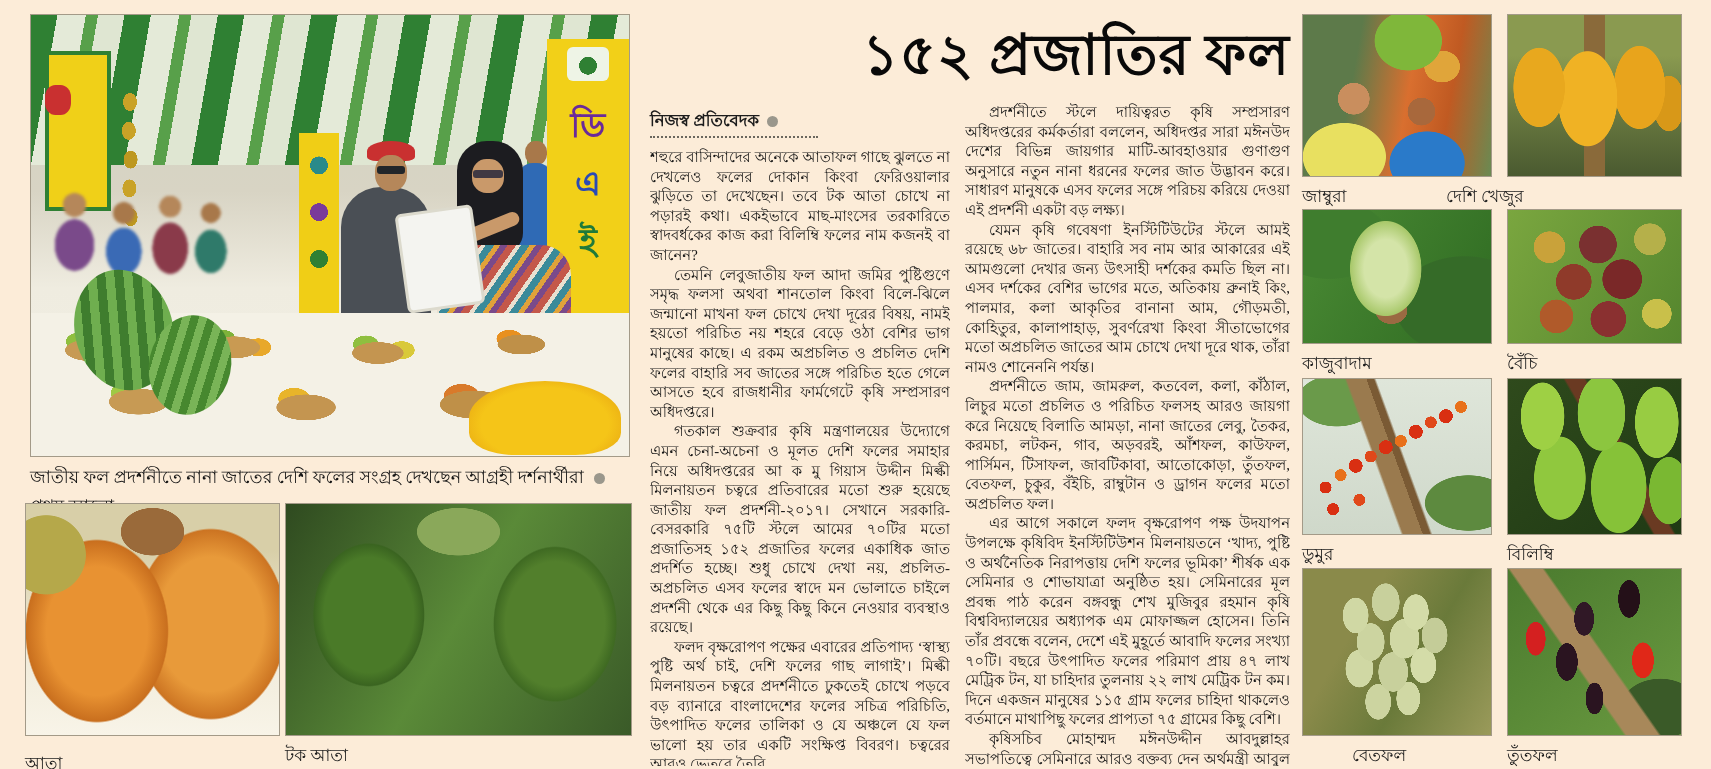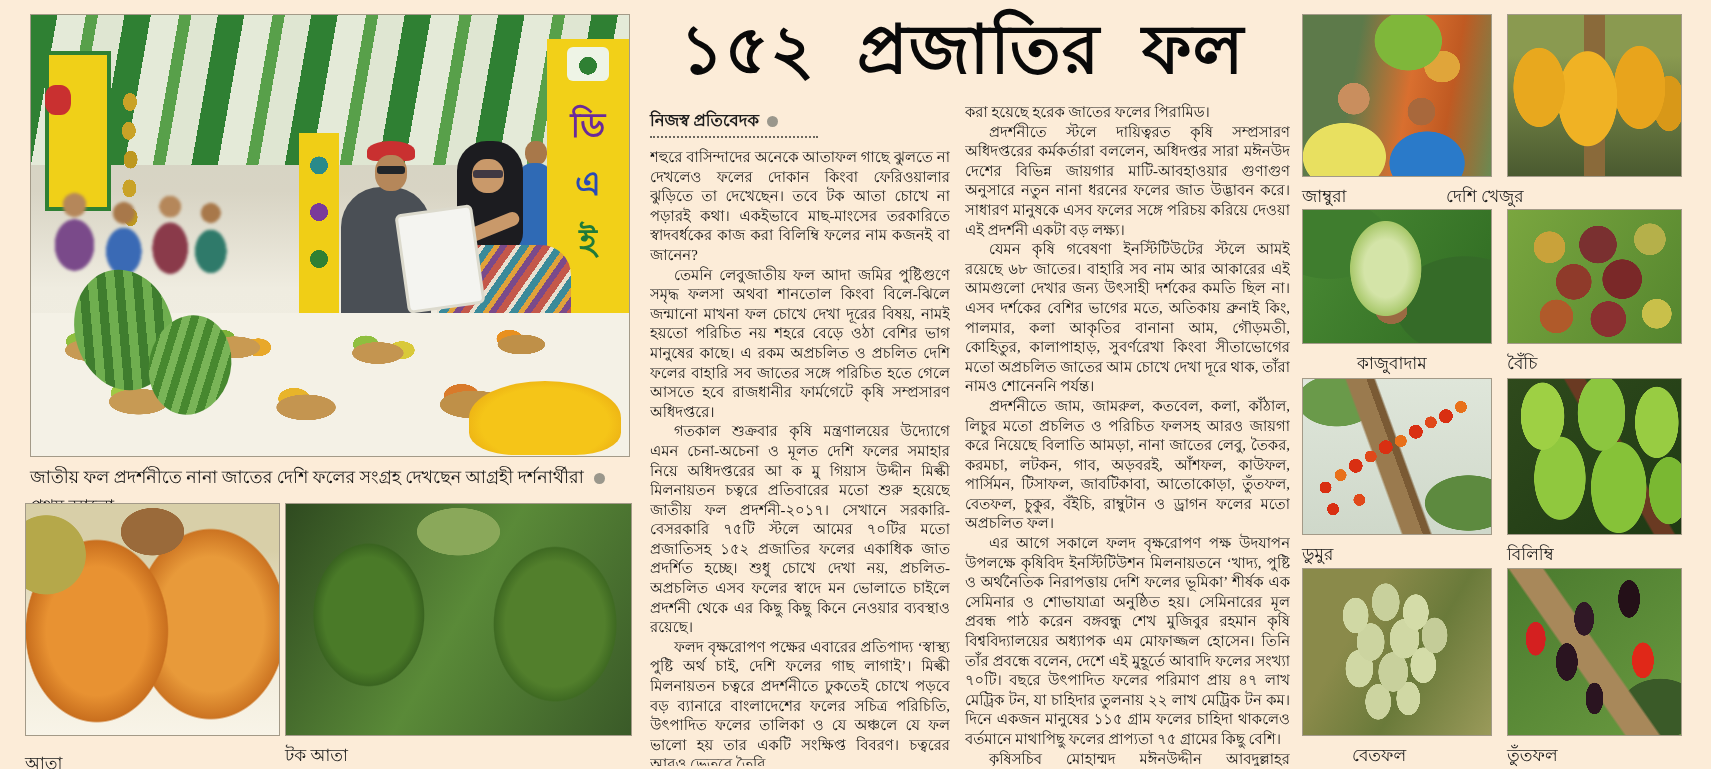--- a/index.html
+++ b/index.html
@@ -170,22 +170,22 @@
     radial-gradient(10px 17px at 16% 42%,#d42020 0 98%,transparent 100%),
     radial-gradient(11px 19px at 34% 56%,#2a1420 0 98%,transparent 100%),
     radial-gradient(10px 17px at 44% 30%,#301826 0 98%,transparent 100%),
     radial-gradient(11px 19px at 70% 18%,#241018 0 98%,transparent 100%),
     radial-gradient(11px 18px at 78% 55%,#e02818 0 98%,transparent 100%),
     radial-gradient(9px 16px at 50% 78%,#2a1420 0 98%,transparent 100%),
     linear-gradient(55deg,transparent 40%,#a8885a 41% 52%,transparent 53%),
     radial-gradient(40px 30px at 88% 84%,#3a5a28 0 98%,transparent 100%),
     linear-gradient(140deg,#4a7a2e,#6a9a40);}
   
-  .headline{left:634px;top:8px;width:656px;height:94px;text-align:center;
-    font-size:68px;font-weight:bold;line-height:94px;letter-spacing:1px;color:#090909;font-family:Liberation Mono, monospace;}
+  .headline{left:634px;top:8px;width:656px;height:94px;text-align:right;
+    font-size:56px;font-weight:bold;line-height:94px;letter-spacing:1px;color:#090909;}
   .byline{left:650px;top:108px;font-size:16.5px;font-weight:bold;display:flex;align-items:center;gap:8px;}
   .dot{display:inline-block;width:11px;height:11px;border-radius:50%;background:#9a978c;}
   .dotted-rule{left:650px;top:136px;width:168px;height:0;border-top:2px dotted #6a675e;}
   .article{position:absolute;font-size:14.8px;line-height:19.6px;text-align:justify;overflow:hidden;color:#151515;}
   .article p{margin:0;text-indent:24px;}
   .article p.noindent{text-indent:0;}
   #col1{left:650px;top:148px;width:300px;height:618px;}
   #col2{left:965px;top:103px;width:325px;height:663px;}
   .caption{left:30px;top:464px;width:600px;font-size:17.5px;color:#141414;}
   .caption .dot{margin:0 6px 0 10px;position:relative;top:1px;}
@@ -245,36 +245,35 @@
   </div>
   <div class="abs dotted-rule"></div>
 
   <div class="article" id="col1">
     <p class="noindent">শহুরে বাসিন্দাদের অনেকে আতাফল গাছে ঝুলতে না দেখলেও ফলের দোকান কিংবা ফেরিওয়ালার ঝুড়িতে তা দেখেছেন। তবে টক আতা চোখে না পড়ারই কথা। একইভাবে মাছ-মাংসের তরকারিতে স্বাদবর্ধকের কাজ করা বিলিম্বি ফলের নাম কজনই বা জানেন?</p>
     <p>তেমনি লেবুজাতীয় ফল আদা জমির পুষ্টিগুণে সমৃদ্ধ ফলসা অথবা শানতোল কিংবা বিলে-ঝিলে জন্মানো মাখনা ফল চোখে দেখা দূরের বিষয়, নামই হয়তো পরিচিত নয় শহরে বেড়ে ওঠা বেশির ভাগ মানুষের কাছে। এ রকম অপ্রচলিত ও প্রচলিত দেশি ফলের বাহারি সব জাতের সঙ্গে পরিচিত হতে গেলে আসতে হবে রাজধানীর ফার্মগেটে কৃষি সম্প্রসারণ অধিদপ্তরে।</p>
     <p>গতকাল শুক্রবার কৃষি মন্ত্রণালয়ের উদ্যোগে এমন চেনা-অচেনা ও মূলত দেশি ফলের সমাহার নিয়ে অধিদপ্তরের আ ক মু গিয়াস উদ্দীন মিল্কী মিলনায়তন চত্বরে প্রতিবারের মতো শুরু হয়েছে জাতীয় ফল প্রদর্শনী-২০১৭। সেখানে সরকারি-বেসরকারি ৭৫টি স্টলে আমের ৭০টির মতো প্রজাতিসহ ১৫২ প্রজাতির ফলের একাধিক জাত প্রদর্শিত হচ্ছে। শুধু চোখে দেখা নয়, প্রচলিত-অপ্রচলিত এসব ফলের স্বাদে মন ভোলাতে চাইলে প্রদর্শনী থেকে এর কিছু কিছু কিনে নেওয়ার ব্যবস্থাও রয়েছে।</p>
     <p>ফলদ বৃক্ষরোপণ পক্ষের এবারের প্রতিপাদ্য ‘স্বাস্থ্য পুষ্টি অর্থ চাই, দেশি ফলের গাছ লাগাই’। মিল্কী মিলনায়তন চত্বরে প্রদর্শনীতে ঢুকতেই চোখে পড়বে বড় ব্যানারে বাংলাদেশের ফলের সচিত্র পরিচিতি, উৎপাদিত ফলের তালিকা ও যে অঞ্চলে যে ফল ভালো হয় তার একটি সংক্ষিপ্ত বিবরণ। চত্বরের আরও ভেতরে তৈরি</p>
   </div>
   <div class="article" id="col2">
-    <p class="noindent">করা হয়েছে হরেক জাতের ফলের পিরামিড।</p>
     <p>প্রদর্শনীতে স্টলে দায়িত্বরত কৃষি সম্প্রসারণ অধিদপ্তরের কর্মকর্তারা বললেন, অধিদপ্তর সারা মঈনউদ দেশের বিভিন্ন জায়গার মাটি-আবহাওয়ার গুণাগুণ অনুসারে নতুন নানা ধরনের ফলের জাত উদ্ভাবন করে। সাধারণ মানুষকে এসব ফলের সঙ্গে পরিচয় করিয়ে দেওয়া এই প্রদর্শনী একটা বড় লক্ষ্য।</p>
     <p>যেমন কৃষি গবেষণা ইনস্টিটিউটের স্টলে আমই রয়েছে ৬৮ জাতের। বাহারি সব নাম আর আকারের এই আমগুলো দেখার জন্য উৎসাহী দর্শকের কমতি ছিল না। এসব দর্শকের বেশির ভাগের মতে, অতিকায় ব্রুনাই কিং, পালমার, কলা আকৃতির বানানা আম, গৌড়মতী, কোহিতুর, কালাপাহাড়, সুবর্ণরেখা কিংবা সীতাভোগের মতো অপ্রচলিত জাতের আম চোখে দেখা দূরে থাক, তাঁরা নামও শোনেননি পর্যন্ত।</p>
     <p>প্রদর্শনীতে জাম, জামরুল, কতবেল, কলা, কাঁঠাল, লিচুর মতো প্রচলিত ও পরিচিত ফলসহ আরও জায়গা করে নিয়েছে বিলাতি আমড়া, নানা জাতের লেবু, তৈকর, করমচা, লটকন, গাব, অড়বরই, আঁশফল, কাউফল, পার্সিমন, টিসাফল, জাবটিকাবা, আতোকোড়া, তুঁতফল, বেতফল, চুকুর, বঁইচি, রাম্বুটান ও ড্রাগন ফলের মতো অপ্রচলিত ফল।</p>
     <p>এর আগে সকালে ফলদ বৃক্ষরোপণ পক্ষ উদযাপন উপলক্ষে কৃষিবিদ ইনস্টিটিউশন মিলনায়তনে ‘খাদ্য, পুষ্টি ও অর্থনৈতিক নিরাপত্তায় দেশি ফলের ভূমিকা’ শীর্ষক এক সেমিনার ও শোভাযাত্রা অনুষ্ঠিত হয়। সেমিনারের মূল প্রবন্ধ পাঠ করেন বঙ্গবন্ধু শেখ মুজিবুর রহমান কৃষি বিশ্ববিদ্যালয়ের অধ্যাপক এম মোফাজ্জল হোসেন। তিনি তাঁর প্রবন্ধে বলেন, দেশে এই মুহূর্তে আবাদি ফলের সংখ্যা ৭০টি। বছরে উৎপাদিত ফলের পরিমাণ প্রায় ৪৭ লাখ মেট্রিক টন, যা চাহিদার তুলনায় ২২ লাখ মেট্রিক টন কম। দিনে একজন মানুষের ১১৫ গ্রাম ফলের চাহিদা থাকলেও বর্তমানে মাথাপিছু ফলের প্রাপ্যতা ৭৫ গ্রামের কিছু বেশি।</p>
     <p>কৃষিসচিব মোহাম্মদ মঈনউদ্দীন আবদুল্লাহর সভাপতিত্বে সেমিনারে আরও বক্তব্য দেন অর্থমন্ত্রী আবুল মাল আবদুল মুহিত এবং কৃষিমন্ত্রী মতিয়া চৌধুরী।</p>
   </div>
 
   <div class="ph p-jambura" style="left:1302px;top:14px;width:188px;height:161px;"></div>
   <div class="ph p-khejur" style="left:1507px;top:14px;width:173px;height:161px;"></div>
   <div class="ph-label" style="left:1302px;top:183px;">জাম্বুরা</div>
   <div class="ph-label" style="left:1446px;top:183px;">দেশি খেজুর</div>
 
   <div class="ph p-kaju" style="left:1302px;top:209px;width:188px;height:133px;"></div>
   <div class="ph p-boichi" style="left:1507px;top:209px;width:173px;height:133px;"></div>
-  <div class="ph-label" style="left:1357px;top:350px;">কাজুবাদাম</div>
+  <div class="ph-label" style="left:1302px;top:350px;">কাজুবাদাম</div>
   <div class="ph-label" style="left:1507px;top:350px;">বৈঁচি</div>
 
   <div class="ph p-dumur" style="left:1302px;top:378px;width:188px;height:155px;"></div>
   <div class="ph p-bilimbi" style="left:1507px;top:378px;width:173px;height:155px;"></div>
   <div class="ph-label" style="left:1302px;top:541px;">ডুমুর</div>
   <div class="ph-label" style="left:1507px;top:541px;">বিলিম্বি</div>
 
   <div class="ph p-betphal" style="left:1302px;top:568px;width:188px;height:166px;"></div>
   <div class="ph p-tutphal" style="left:1507px;top:568px;width:173px;height:166px;"></div>
   <div class="ph-label" style="left:1352px;top:742px;">বেতফল</div>

